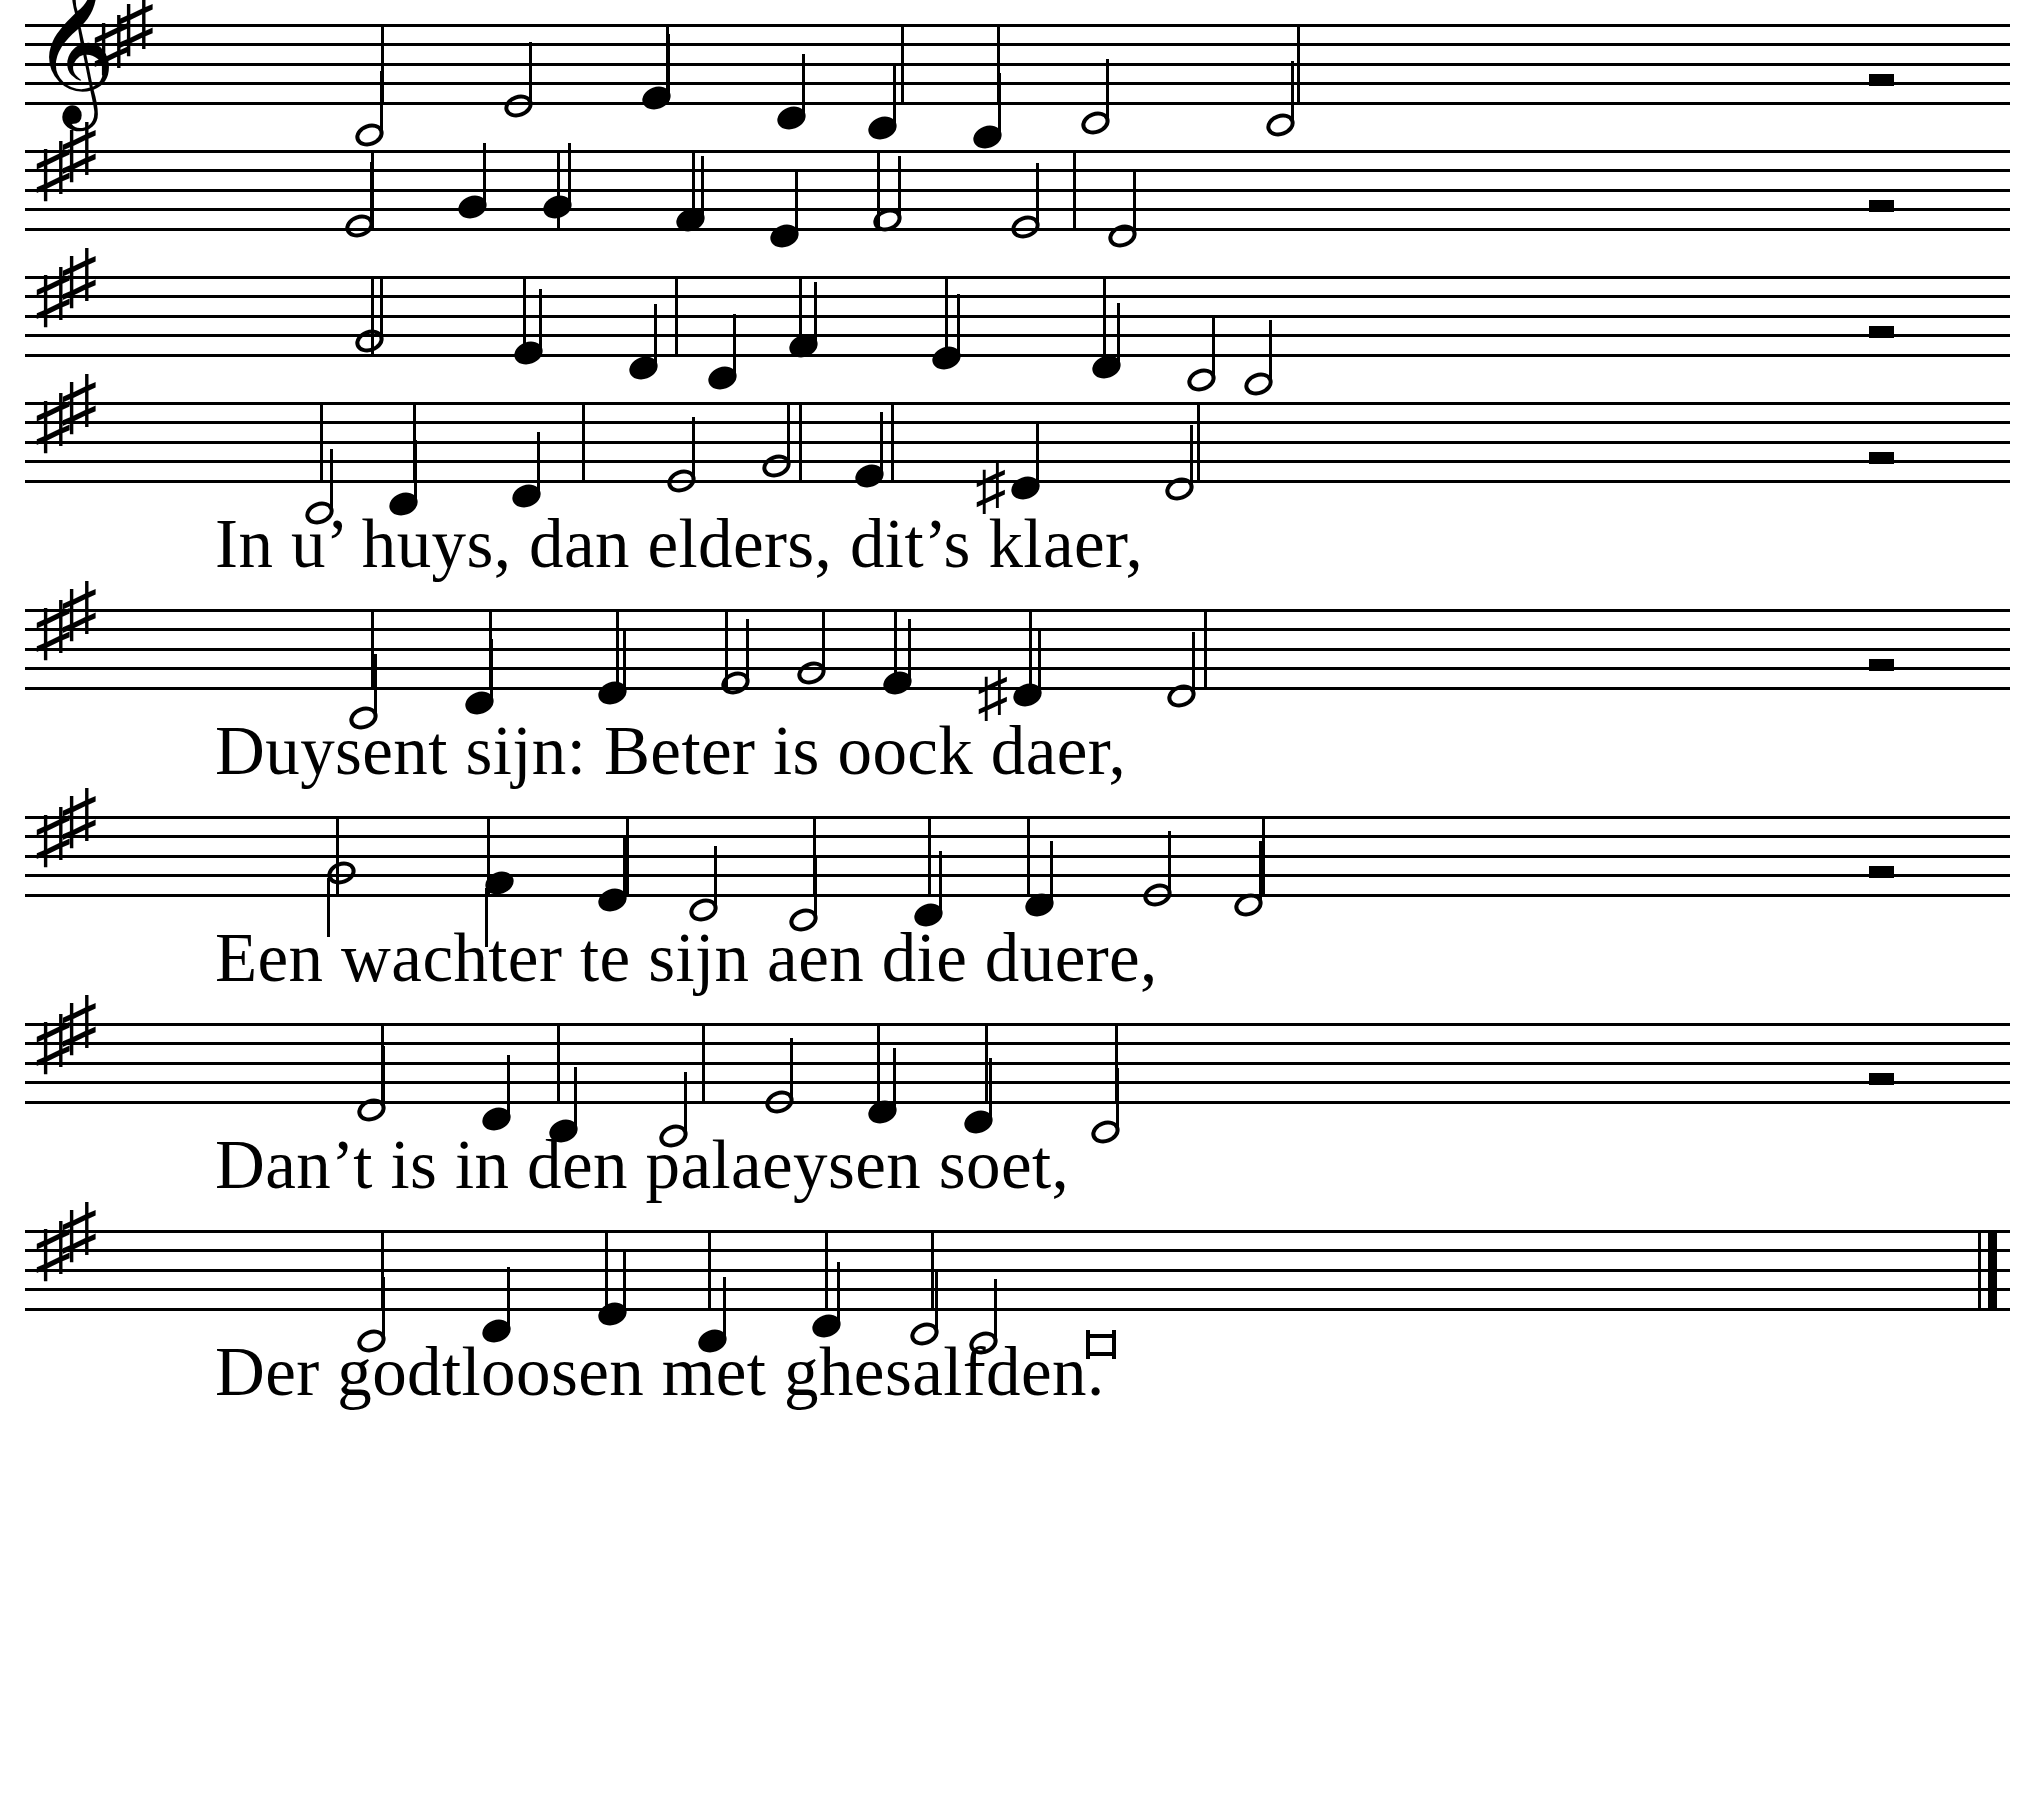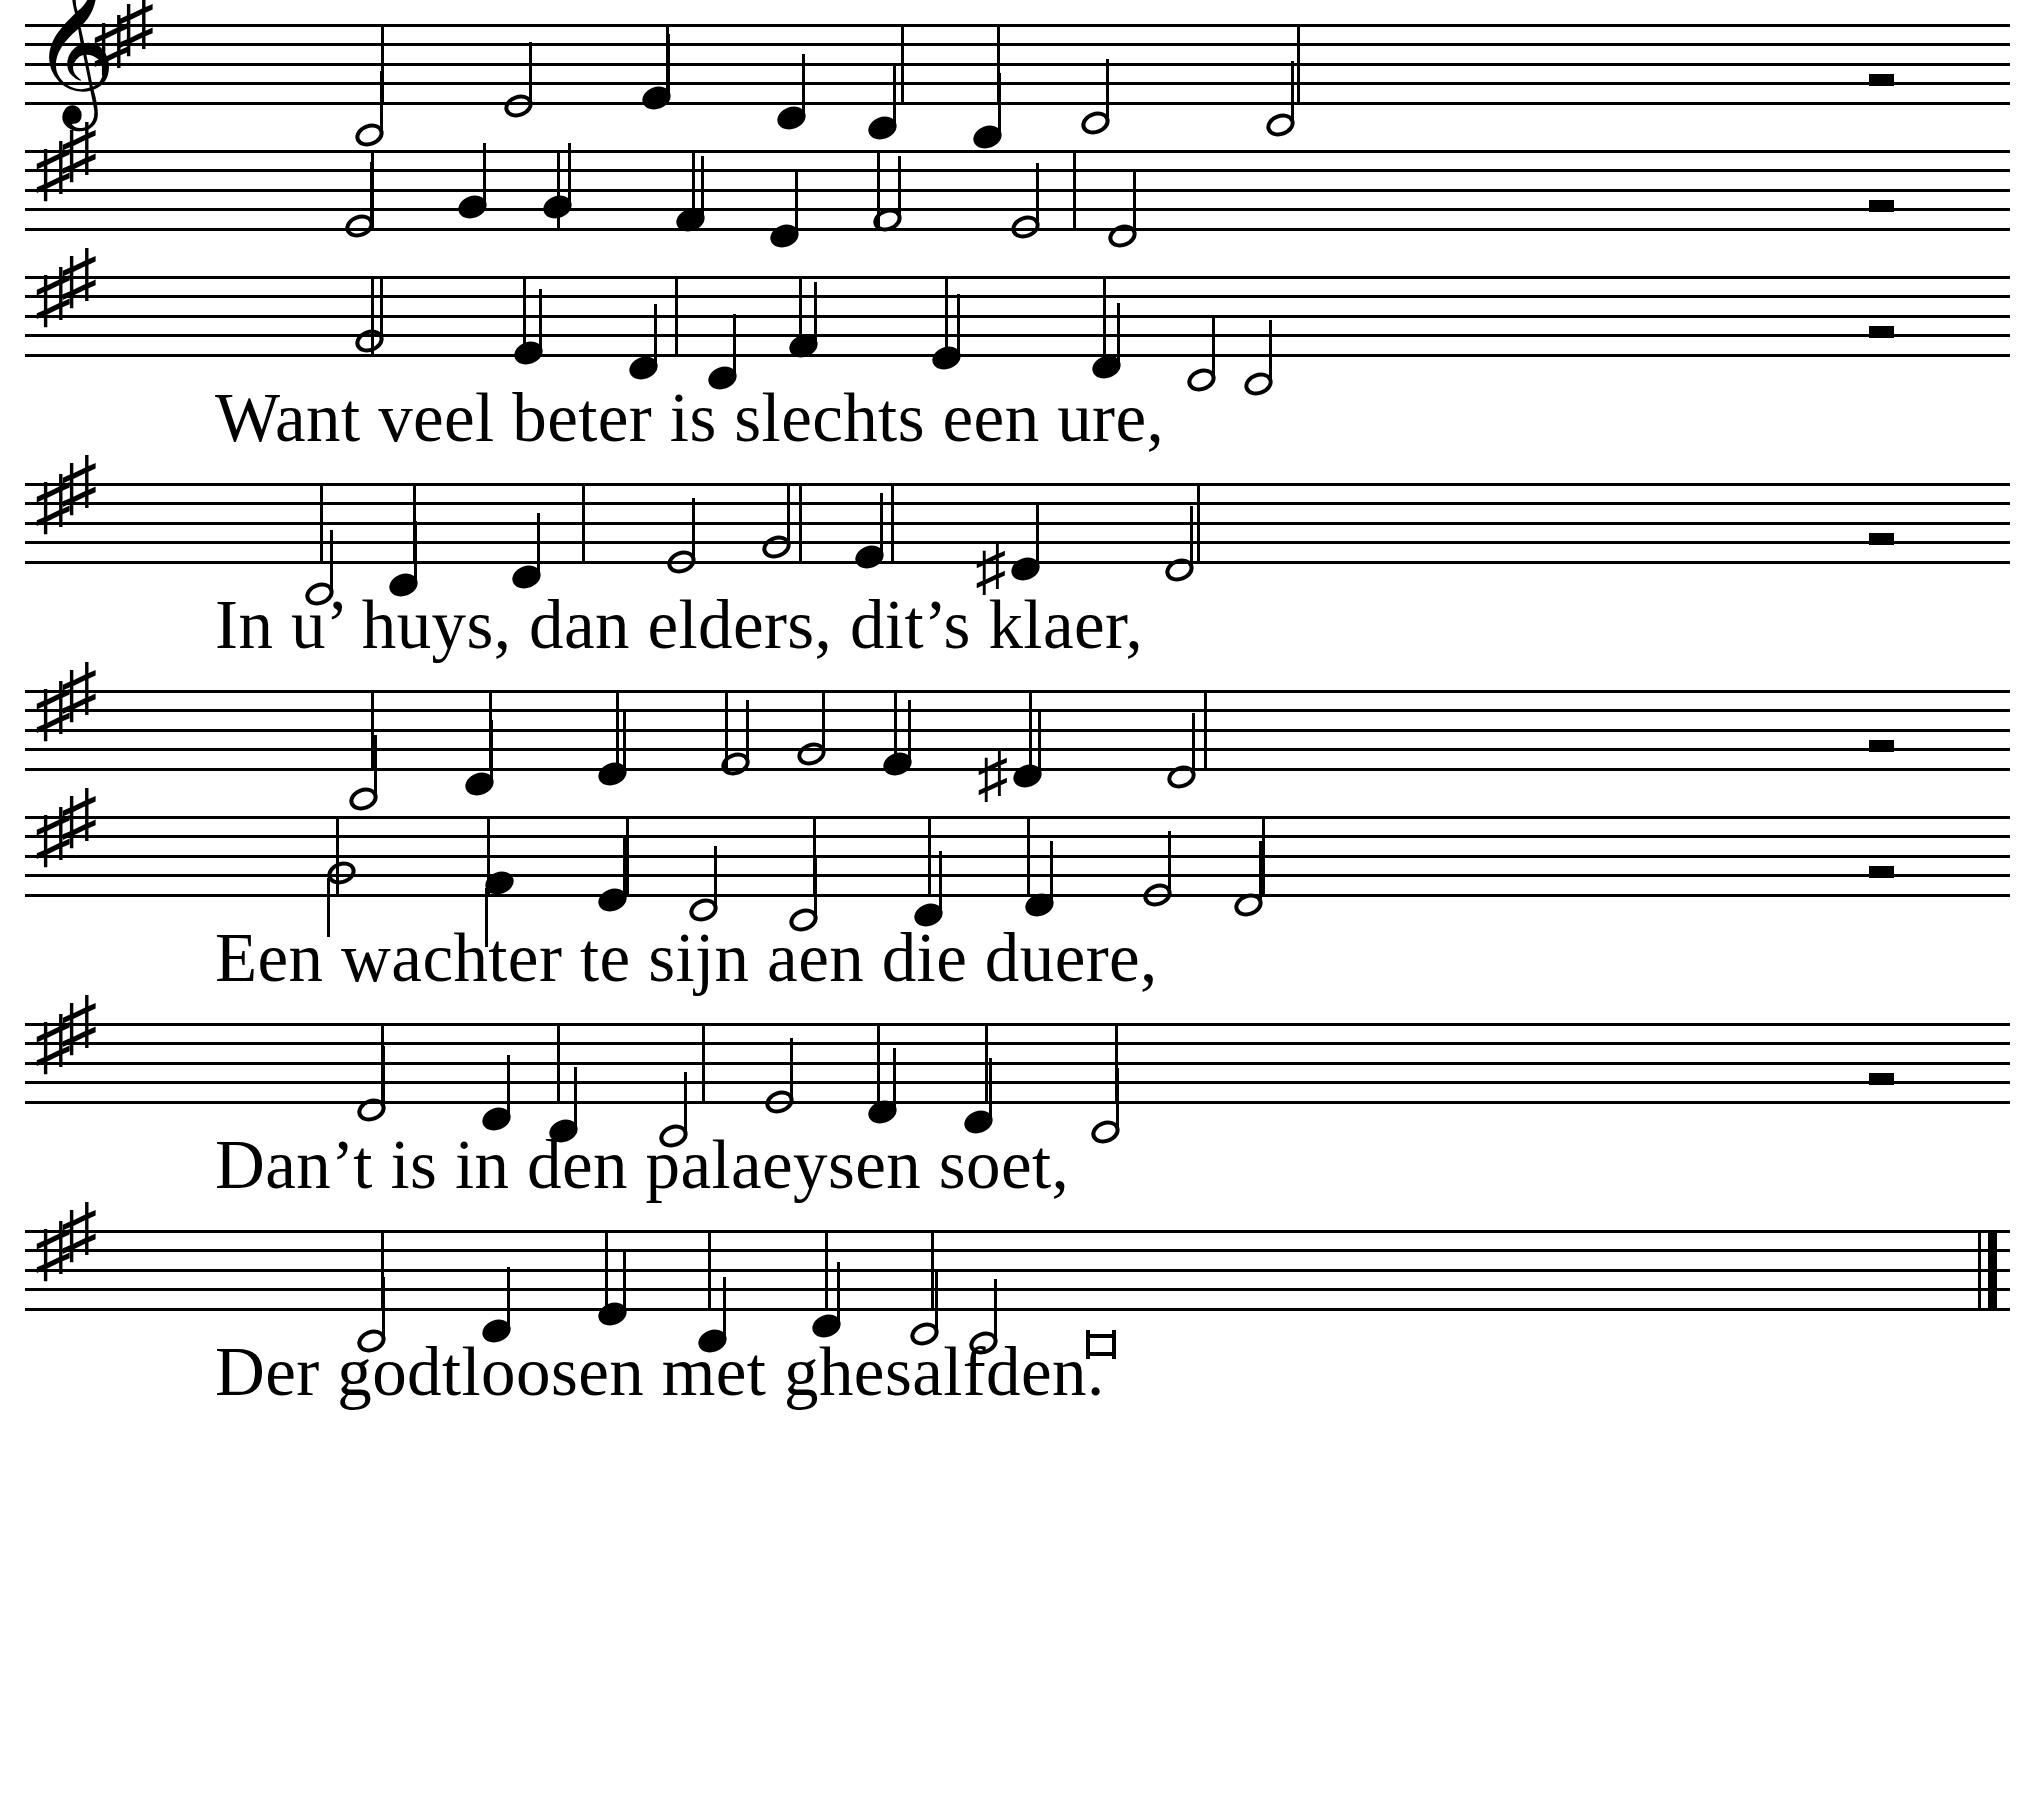--- a/index.html
+++ b/index.html
@@ -322,21 +322,20 @@
           <span class="head"></span>
           <span class="stem up"></span>
         </div>
       <div class="note open" style="left:1258px; top:132px;">
           <span class="head"></span>
           <span class="stem up"></span>
         </div>
 
       <div class="rest" style="left:1869px; top:74px;"></div>
     </div>
-    <div class="lyric">Want veel beter is slechts een ure,</div>
   </div>
 
   <div class="system">
     <div class="staff">
       <div class="lines">
           <i></i>
           <i></i>
           <i></i>
           <i></i>
           <i></i>
@@ -439,20 +438,21 @@
           <span class="stem up"></span>
         </div>
       <span class="accidental" style="left:977px; top:78px;">♯</span>
       <div class="note open" style="left:1181px; top:111px;">
           <span class="head"></span>
           <span class="stem up"></span>
         </div>
 
       <div class="rest" style="left:1869px; top:74px;"></div>
     </div>
+    <div class="lyric">Duysent sijn: Beter is oock daer,</div>
   </div>
 
   <div class="system">
     <div class="staff">
       <div class="lines">
           <i></i>
           <i></i>
           <i></i>
           <i></i>
           <i></i>

